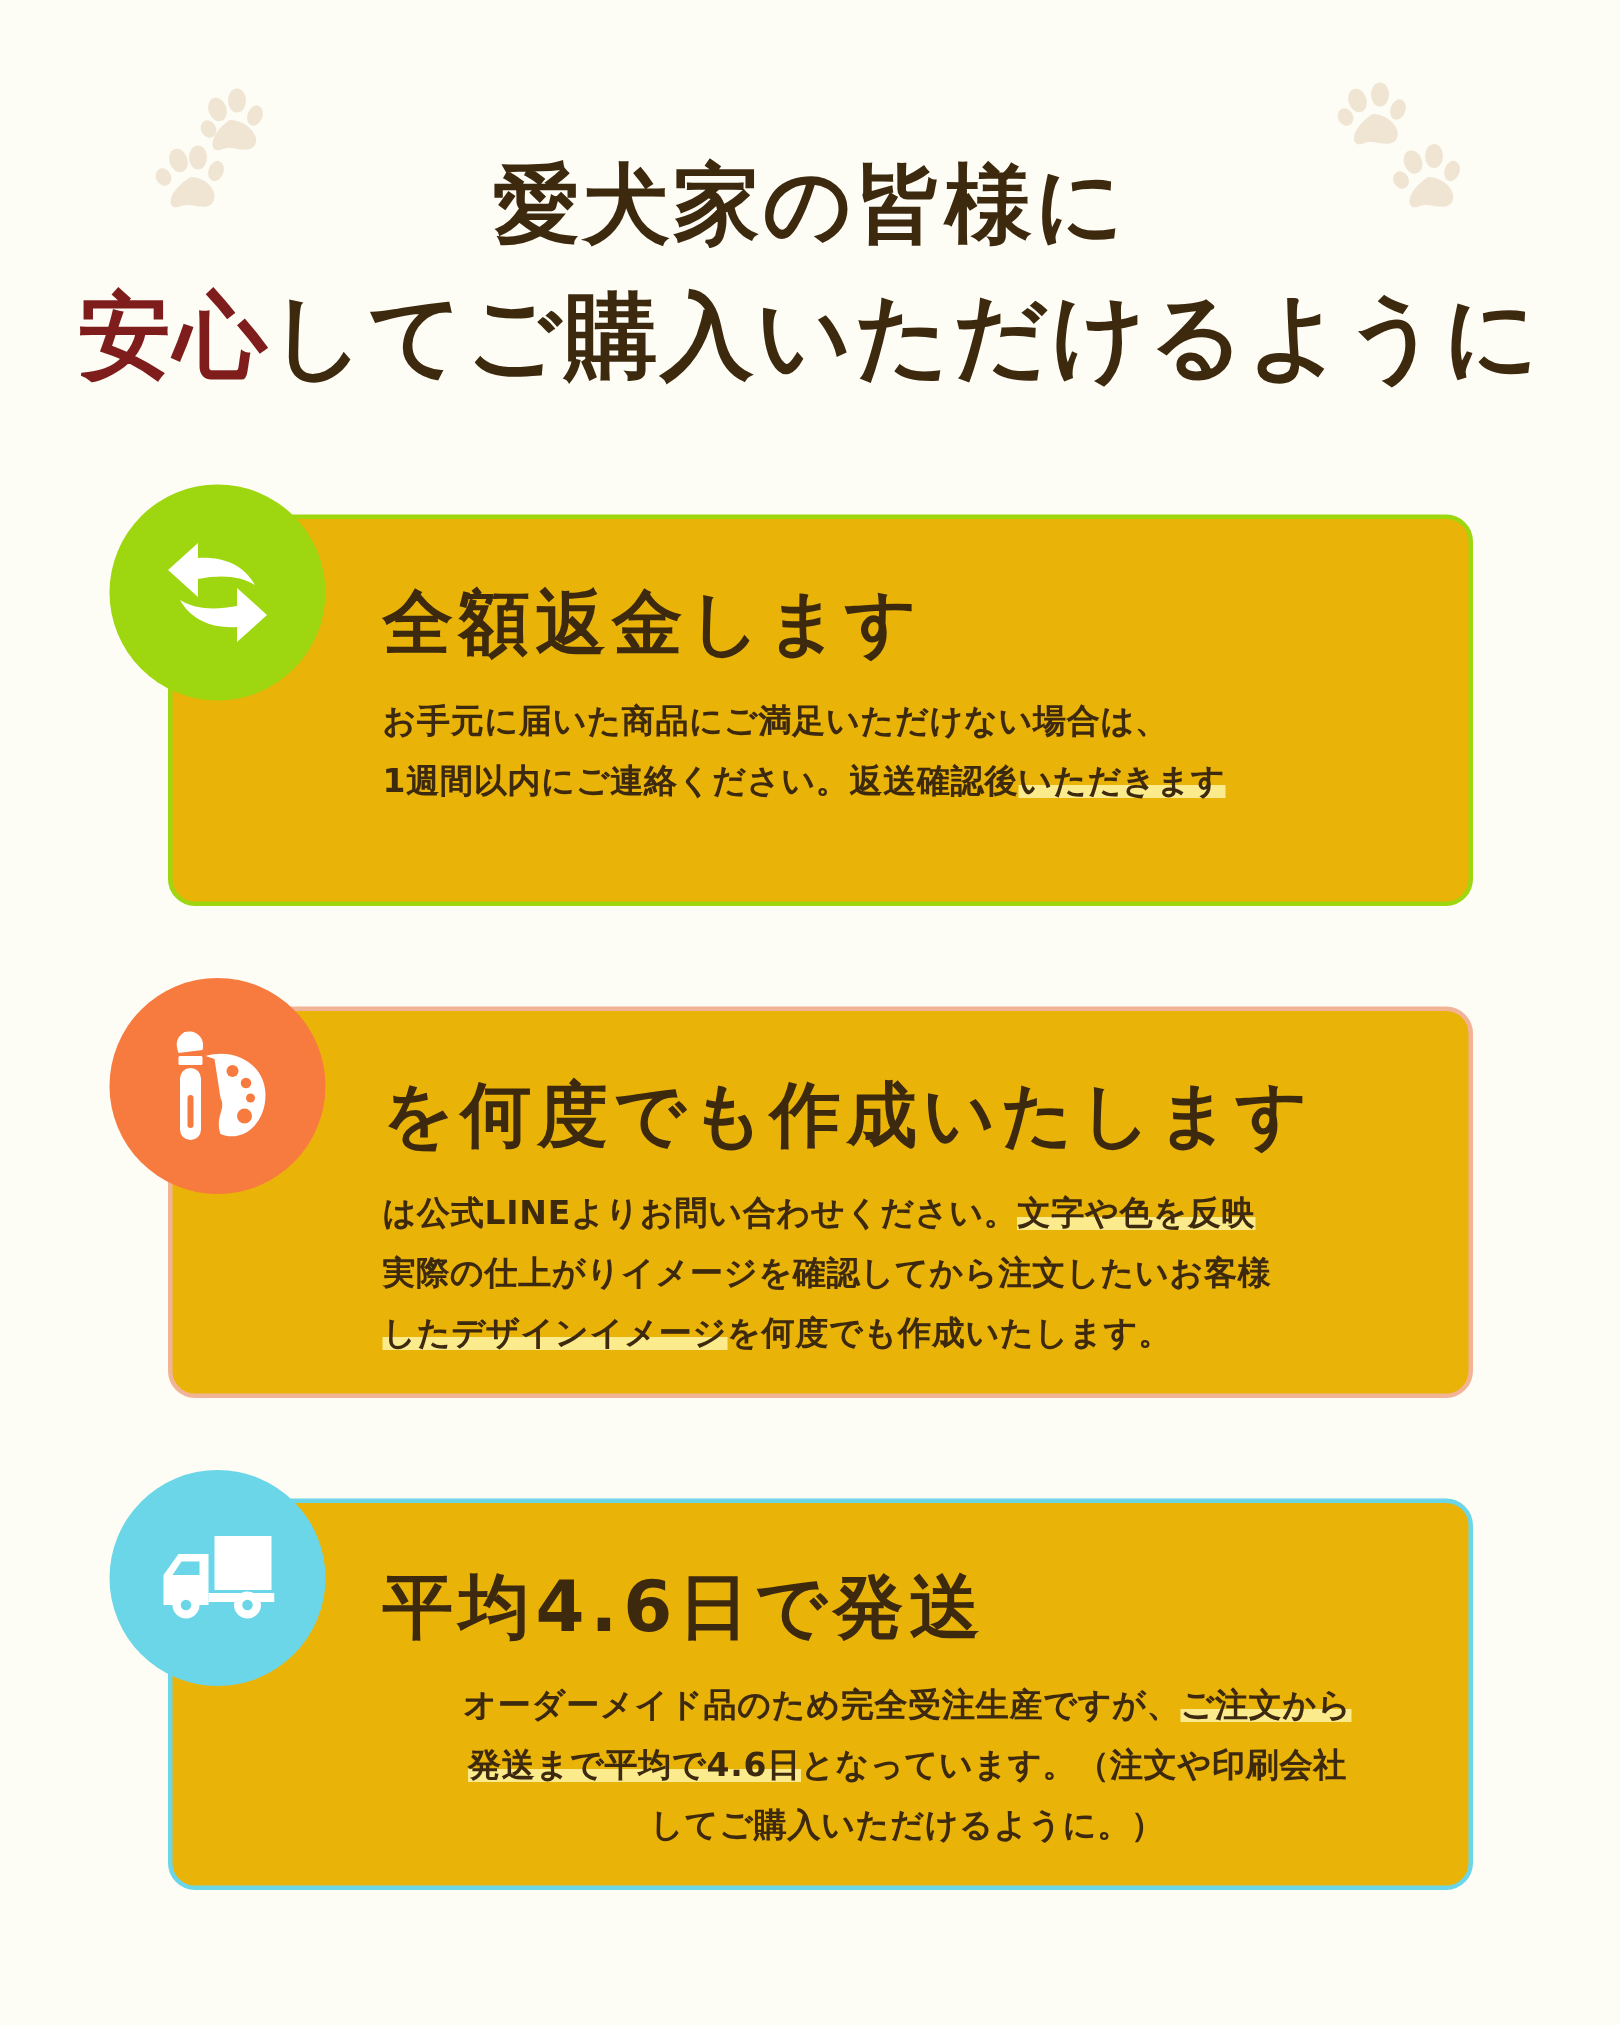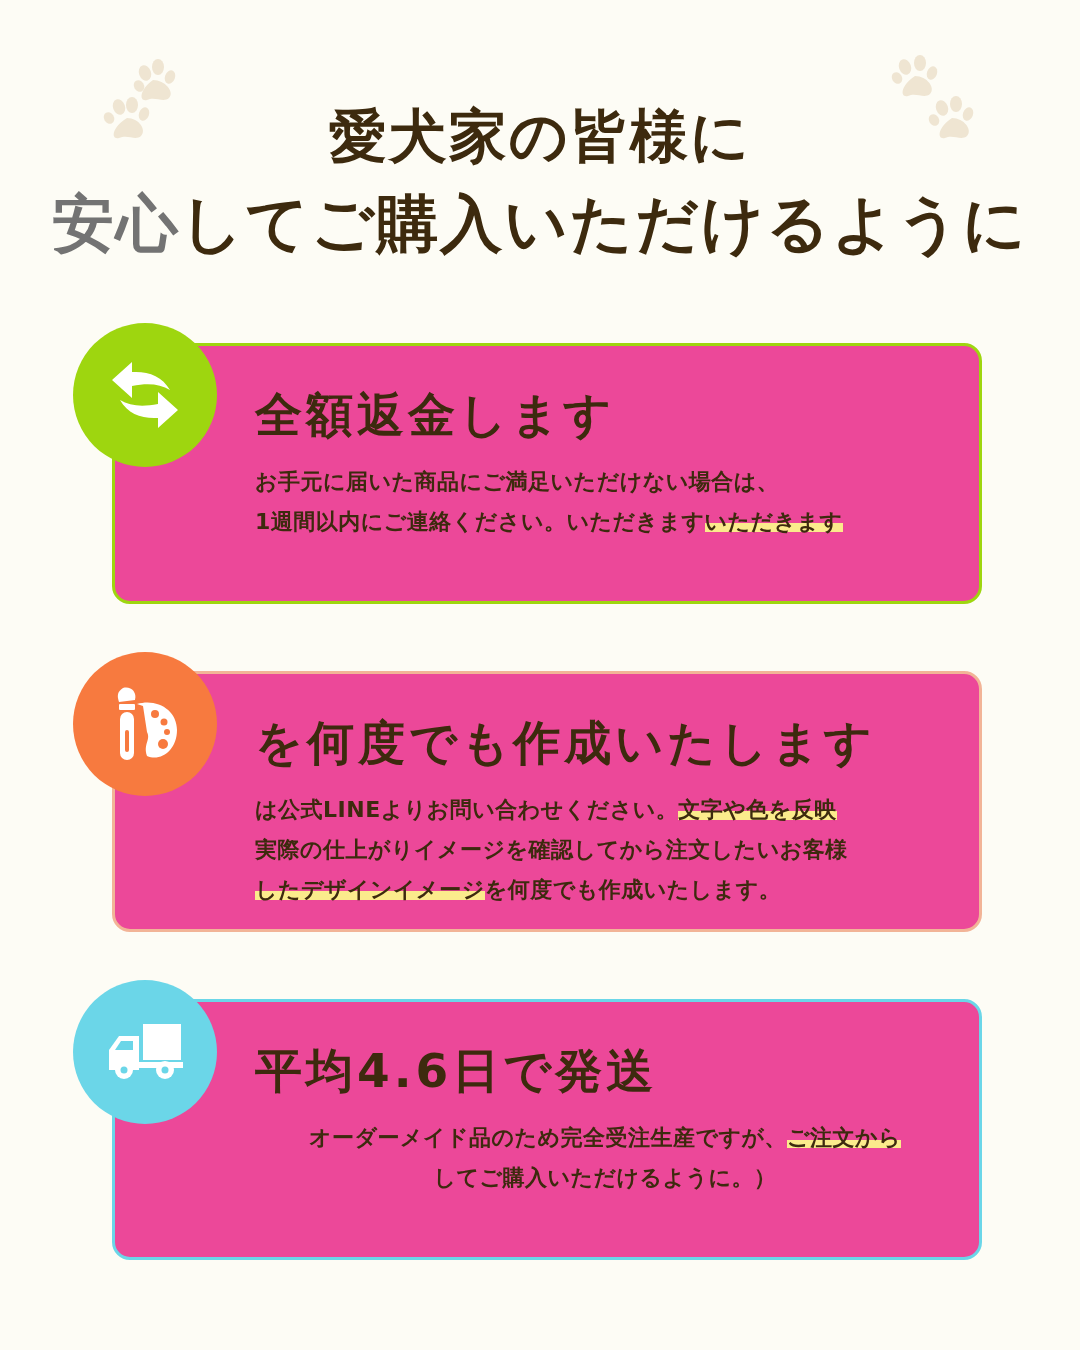--- a/index.html
+++ b/index.html
@@ -4,24 +4,24 @@
 <style>
   html, body { margin:0; padding:0; }
   body {
     width:1080px; height:1350px; background:#fdfcf5; position:relative; overflow:hidden;
     font-family:"DejaVu Sans","Liberation Sans",sans-serif; color:#3d2a0e;
   }
   .paw { position:absolute; }
   .headline { position:absolute; left:0; width:1080px; text-align:center; font-weight:bold; color:#3d2a0e; letter-spacing:2px; }
   .h1 { top:100px; font-size:58px; line-height:72px; }
   .h2 { top:186px; font-size:62px; line-height:76px; }
-  .accent { color:#737373; }
+  .accent { color:#7f1d1d; }
   .card {
     position:absolute; left:112px; width:870px; height:261px;
-    background:#ec4899; border:3px solid; border-radius:18px; box-sizing:border-box;
+    background:#eab308; border:3px solid; border-radius:18px; box-sizing:border-box;
   }
   .circle {
     position:absolute; left:73px; width:144px; height:144px; border-radius:50%;
     display:flex; align-items:center; justify-content:center;
   }
   .card-title {
     position:absolute; left:140px; top:38px; font-size:47px; font-weight:bold; letter-spacing:4px; white-space:nowrap; color:#3d2a0e;
   }
   .card-body {
     position:absolute; left:140px; top:116px; width:700px; font-size:22px; font-weight:bold; line-height:40px; color:#3d2a0e; letter-spacing:0.5px;
@@ -61,21 +61,21 @@
   </g>
 </svg>
 
 <div class="headline h1">愛犬家の皆様に</div>
 <div class="headline h2"><span class="accent">安心</span><span>してご購入いただけるように</span></div>
 
 <div class="card" style="top:343px;border-color:#9ed60f;">
   <div class="card-title">全額返金します</div>
   <div class="card-body">
     <span class="line">お手元に届いた商品にご満足いただけない場合は、</span>
-    <span class="line"><span>1週間以内にご連絡ください。いただきます</span><span class="hl">いただきます</span></span>
+    <span class="line"><span>1週間以内にご連絡ください。返送確認後</span><span class="hl">いただきます</span></span>
   </div>
 </div>
 <div class="circle" style="top:323px;background:#9ed60f;">
   <svg width="74" height="74" viewBox="0 0 74 74">
     <g fill="#fff">
       <path d="M4 22 L24 4 L24 14 C 40 13 54 18 62 32 C 52 26 40 25 24 28 L24 40 Z"></path>
       <path d="M70 52 L50 70 L50 60 C 34 61 20 56 12 42 C 22 48 34 49 50 46 L50 34 Z"></path>
     </g>
   </svg>
 </div>
@@ -101,20 +101,21 @@
       <rect x="13" y="28" width="14" height="48" rx="7"></rect>
       <rect x="18" y="46" width="4" height="22" rx="2" fill="#f77a3f"></rect>
     </g>
   </svg>
 </div>
 
 <div class="card" style="top:999px;border-color:#6bd6e8;text-align:center;">
   <div class="card-title">平均4.6日で発送</div>
   <div class="card-body">
     <span class="line"><span>オーダーメイド品のため完全受注生産ですが、</span><span class="hl">ご注文から</span></span>
+    <span class="line"><span class="hl">発送まで平均で4.6日</span><span>となっています。（注文や印刷会社</span></span>
     <span class="line">してご購入いただけるように。）</span>
   </div>
 </div>
 <div class="circle" style="top:980px;background:#6bd6e8;">
   <svg width="76" height="56" viewBox="0 0 76 56">
     <g fill="#fff">
       <rect x="36" y="0" width="38" height="36"></rect>
       <path d="M2 46 L2 26 L12 12 L32 12 L32 46 Z"></path>
       <path d="M8 26 L14 17 L26 17 L26 26 Z" fill="#6bd6e8"></path>
       <rect x="32" y="38" width="44" height="6"></rect>

